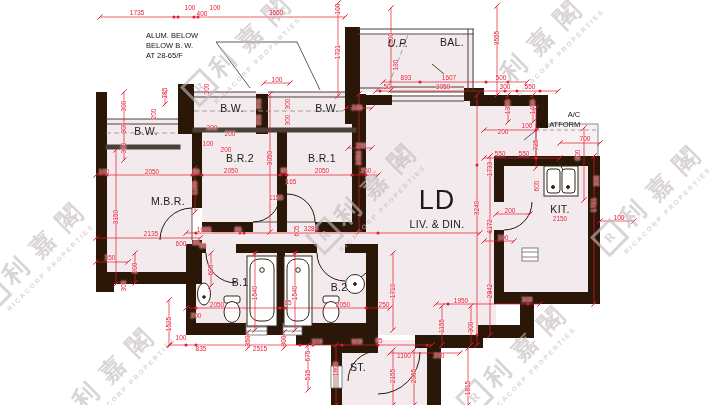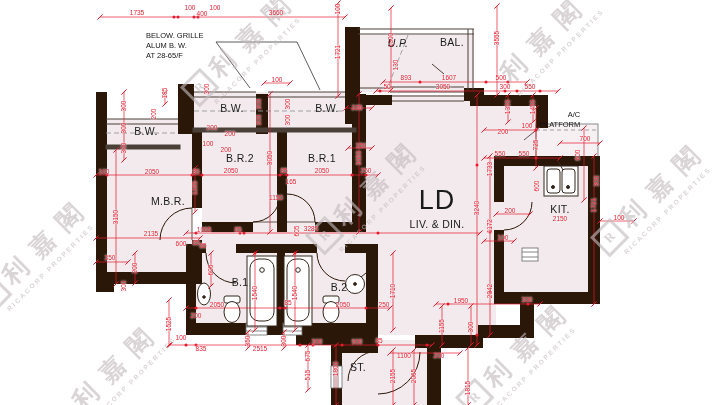--- a/index.html
+++ b/index.html
@@ -546,22 +546,22 @@
       <div class="room-label" style="left: 560px; top: 209px;">KIT.</div>
       <div class="room-label" style="left: 240px; top: 282px;">B.1</div>
       <div class="room-label" style="left: 339px; top: 287px;">B.2</div>
       <div class="room-label" style="left: 358px; top: 367px;">ST.</div>
       <div class="room-label" style="left: 398px; top: 43px; font-style: italic;">U.P.</div>
       <div class="room-label" style="left: 452px; top: 42px;">BAL.</div>
       <div class="room-label" style="left: 146px; top: 131px;">B.W.</div>
       <div class="room-label" style="left: 232px; top: 108px;">B.W.</div>
       <div class="room-label" style="left: 327px; top: 108px;">B.W.</div>
       <div class="note" style="left: 146px; top: 31px;">
-        <div>BELOW. GRILLE</div>
-        <div>ALUM B. W.</div>
+        <div>ALUM. BELOW</div>
+        <div>BELOW B. W.</div>
         <div>AT 28-65/F</div>
       </div>
       <div class="note" style="left: 540px; top: 110px; text-align: right;">
         <div>A/C</div>
         <div>PLATFORM</div>
       </div>
     </div>
 </div>
 
 </body></html>

